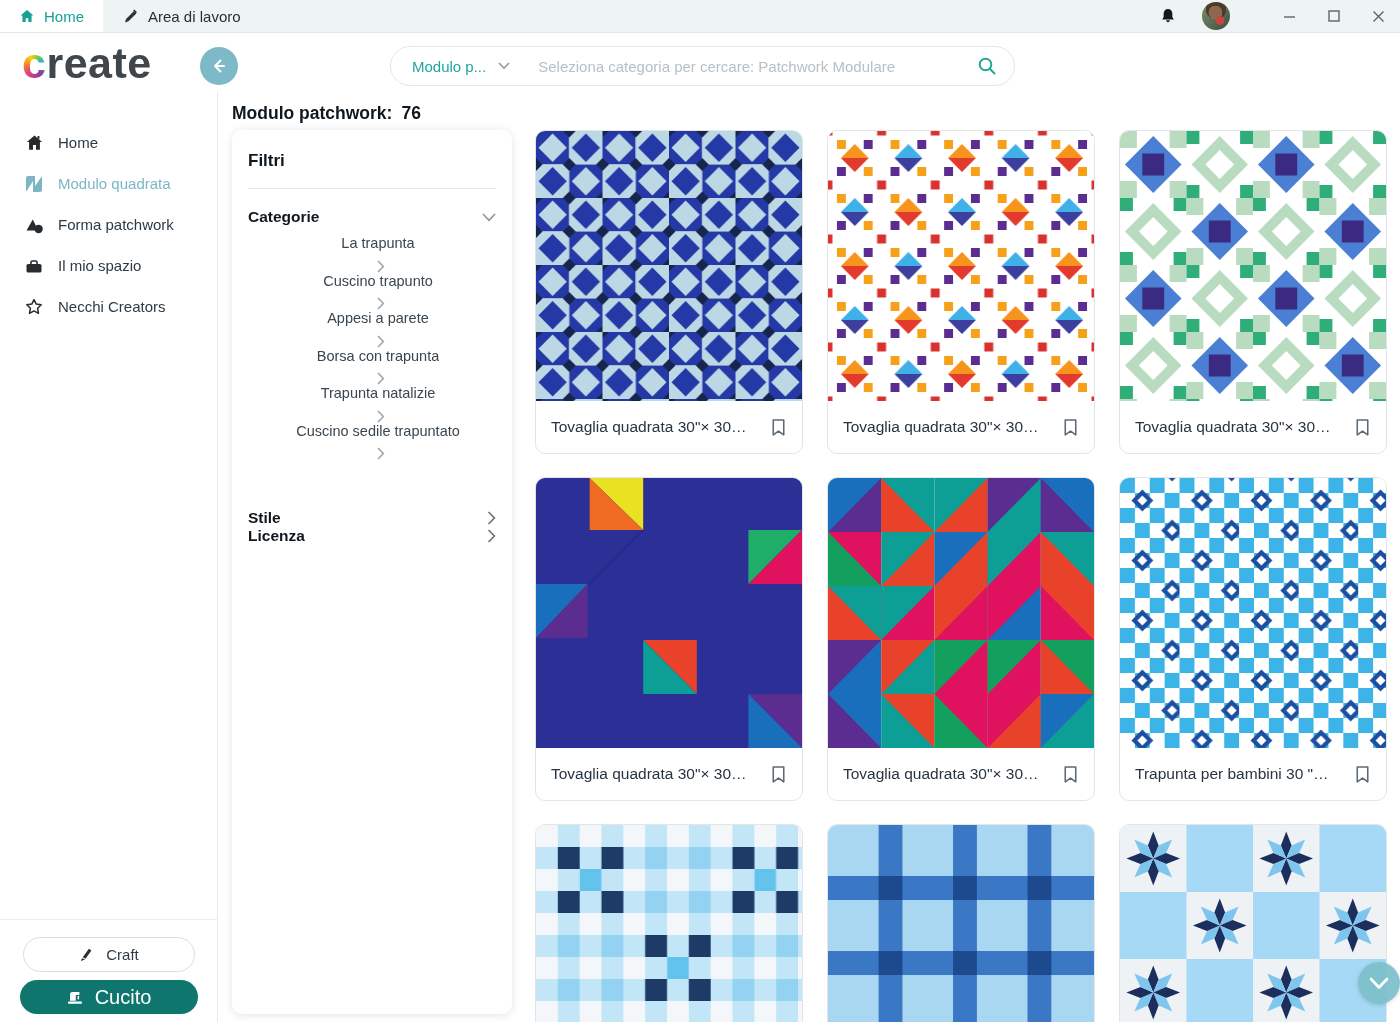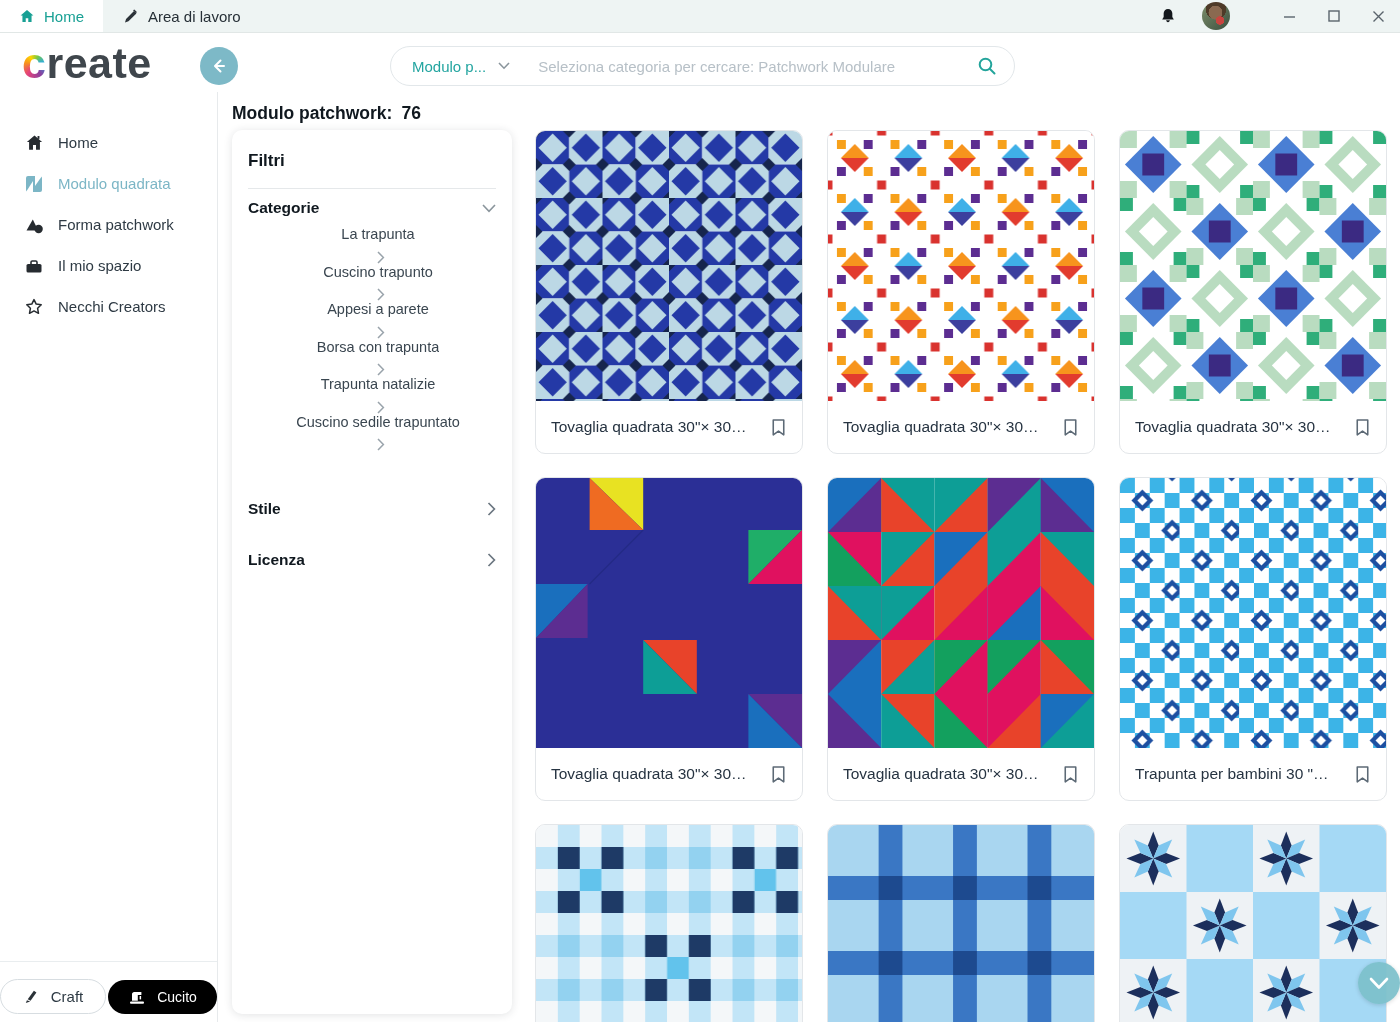--- a/index.html
+++ b/index.html
@@ -44,47 +44,47 @@
 
   
   .sidebar { position:absolute; left:0; top:92px; width:218px; height:930px; background:#fff;
     border-right:1px solid #e7eaec; display:flex; flex-direction:column; }
   .nav { padding-top:30px; display:flex; flex-direction:column; }
   .nav-item { height:41px; display:flex; align-items:center; gap:14px; padding-left:24px;
     font-size:15px; color:#2e3a44; cursor:pointer; }
   .nav-item.active { color:#7cb6c6; }
   .nav-item .ic { width:20px; display:flex; justify-content:center; }
   .side-bottom { margin-top:auto; border-top:1px solid #e9edef; padding:17px 0 8px;
-    display:flex; flex-direction:row; align-items:center; gap:2px; }
+    display:flex; flex-direction:column; align-items:center; gap:8px; }
   .btn-craft { width:172px; height:35px; border:1px solid #d7dde1; border-radius:18px; background:#fff;
     display:flex; align-items:center; justify-content:center; gap:11px; font-size:15px; color:#2e3a44; cursor:pointer; }
-  .btn-cucito { width:178px; height:34px; border:none; border-radius:17px; background:#000000;
-    display:flex; align-items:center; justify-content:center; gap:11px; font-size:14px; color:#fff; cursor:pointer; }
+  .btn-cucito { width:178px; height:34px; border:none; border-radius:17px; background:#0f766e;
+    display:flex; align-items:center; justify-content:center; gap:11px; font-size:20px; color:#fff; cursor:pointer; }
 
   
   .main { position:absolute; left:218px; top:92px; width:1182px; height:930px; background:#fff; overflow:hidden; }
   .heading { position:absolute; left:14px; top:11px; font-size:17.5px; font-weight:700; color:#10181f; }
   .heading .count { margin-left:9px; }
 
   .filter-panel { position:absolute; left:14px; top:38px; width:280px; height:884px;
     background:#fff; border-radius:10px; box-shadow:0 1px 8px rgba(30,40,50,.13);
     padding:21px 16px 0; }
   .f-title { font-size:17px; font-weight:700; color:#10181f; }
   .f-div { border:none; border-top:1px solid #e5e8ea; margin:17px 0 0; }
   .f-sec { display:flex; align-items:center; justify-content:space-between;
     font-size:15.5px; font-weight:700; color:#10181f; cursor:pointer; }
-  .f-sec.categorie { margin-top:10px; }
+  .f-sec.categorie { margin-top:19px; }
   .f-items { margin-top:9px; }
   .f-item { height:37.5px; display:flex; align-items:center; justify-content:space-between;
     padding-left:12px; font-size:14.5px; color:#3a4650; cursor:pointer;flex-direction:column; }
   .f-item .lbl { white-space:nowrap; overflow:hidden; }
   .f-item .chev { flex-shrink:0; margin-left:6px; }
   .f-item.noclip .lbl { margin-right:-18px; }
   .f-sec.stile { margin-top:49px; }
-  .f-sec.licenza { margin-top:33px; }
+  .f-sec.licenza { }
 
   .grid { position:absolute; left:317px; top:38px; display:grid;
     grid-template-columns:repeat(3,268px); column-gap:24px; row-gap:23px; }
   .card { width:268px; background:#fff; border:1px solid #e3e6e9; border-radius:10px;
     overflow:hidden; cursor:pointer; }
   .card-img { width:266px; height:270px; display:block; }
   .card-cap { height:52px; display:flex; align-items:center; justify-content:space-between;
     padding:0 13px 0 15px; font-size:15.5px; color:#273442; }
   .card-cap .txt { white-space:nowrap; overflow:hidden; }
   .bookmark { flex-shrink:0; margin-left:8px; cursor:pointer; }

